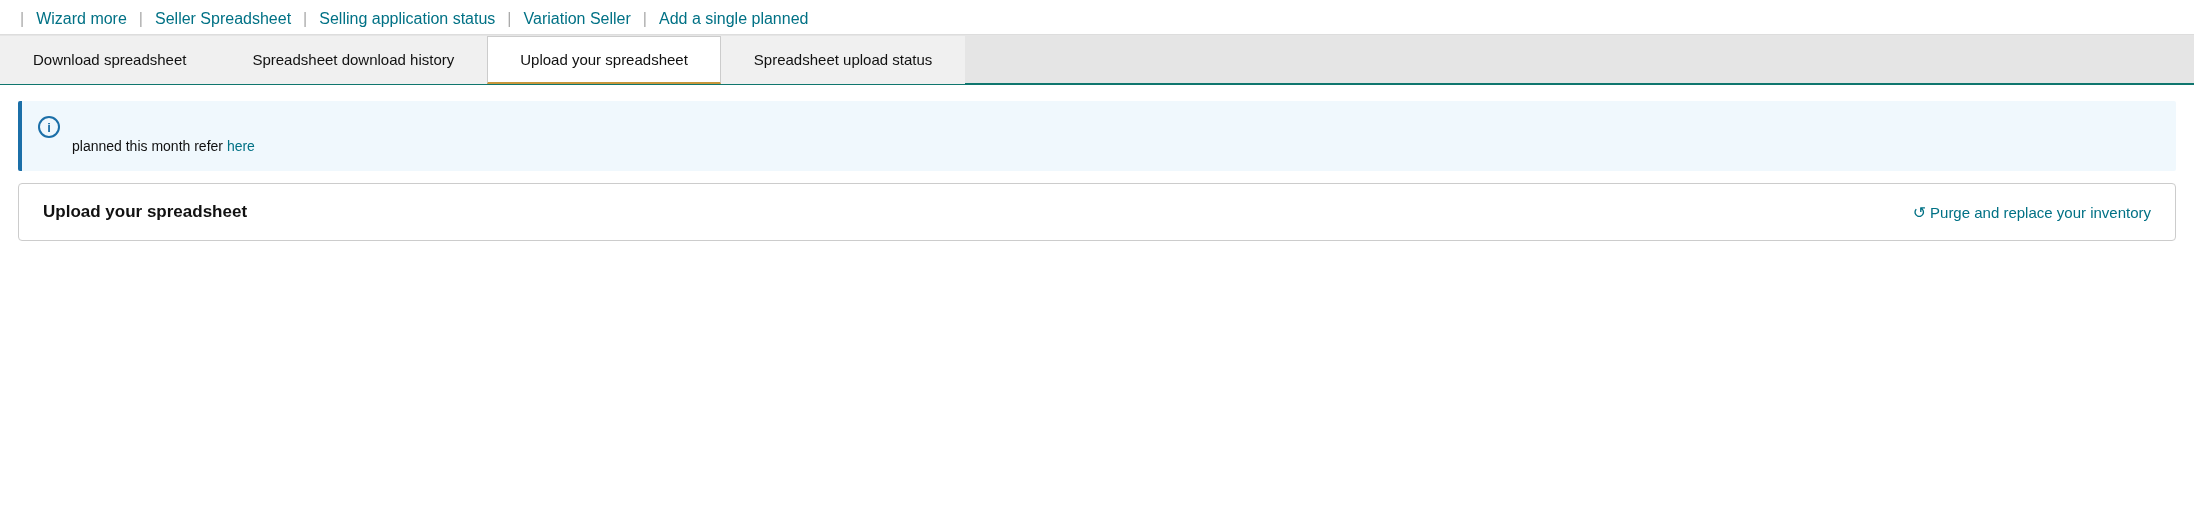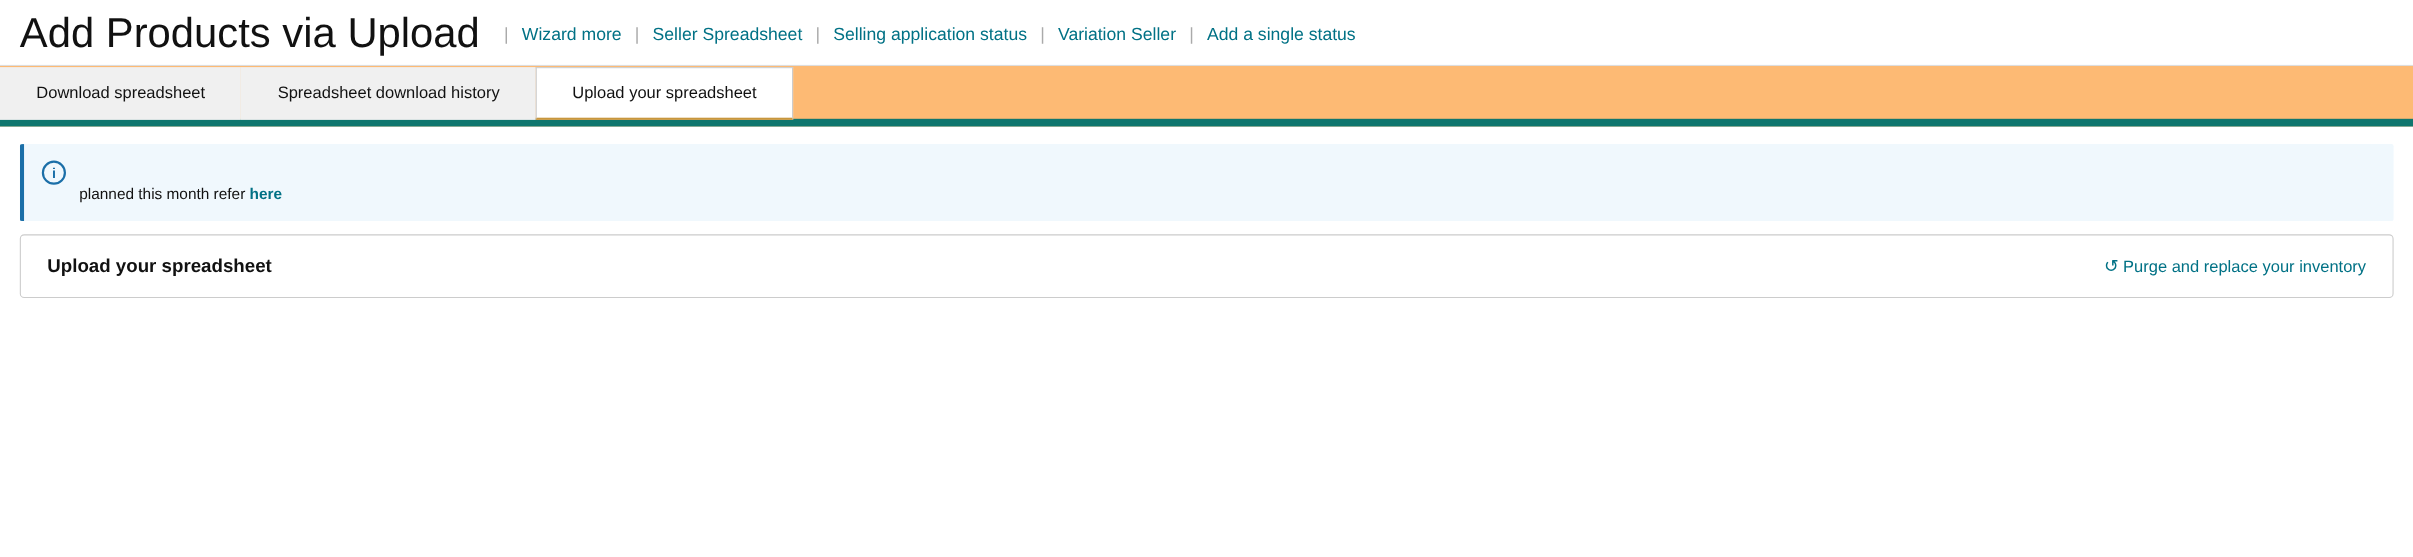--- a/index.html
+++ b/index.html
@@ -52,22 +52,22 @@
       font-size: 16px;
       padding: 0 10px;
       cursor: pointer;
       white-space: nowrap;
     }
 
     
     .tabs-bar {
       display: flex;
       align-items: stretch;
-      background: #fdba74;
-      border-bottom: 7px solid #0f766e;
+      background: #e5e5e5;
+      border-bottom: 2px solid #0f766e;
       padding: 0 0 0 0;
       text-align: center;
     }
 
     .tab {
       padding: 14px 32px;
       font-size: 15px;
       color: #111;
       cursor: pointer;
       border: 1px solid transparent;
@@ -117,21 +117,20 @@
     .info-text {
       font-size: 14px;
       color: #111;
       line-height: 1.5;
     }
 
     .info-link {
       color: #007185;
       text-decoration: none;
       cursor: pointer;
-      font-weight: bold;
     }
 
     
     .upload-card {
       margin: 12px 18px;
       border: 1px solid #ccc;
       border-radius: 4px;
       background: #fff;
       padding: 18px 24px;
     }
@@ -160,39 +159,39 @@
 
     .purge-icon {
       font-size: 16px;
       color: #007185;
     }
   </style>
 </head>
 <body>
 
 <div class="page-header">
-  <h1 class="page-title">Add Products via Upload</h1>
   <nav class="header-links">
     <span class="header-divider">|</span>
     <a class="header-link">Wizard more</a>
     <span class="header-divider">|</span>
     <a class="header-link">Seller Spreadsheet</a>
     <span class="header-divider">|</span>
     <a class="header-link">Selling application status</a>
     <span class="header-divider">|</span>
     <a class="header-link">Variation Seller</a>
     <span class="header-divider">|</span>
-    <a class="header-link">Add a single status</a>
+    <a class="header-link">Add a single planned</a>
   </nav>
 </div>
 
 <div class="tabs-bar">
   <div class="tab">Download spreadsheet</div>
   <div class="tab">Spreadsheet download history</div>
   <div class="tab active">Upload your spreadsheet</div>
+  <div class="tab">Spreadsheet upload status</div>
 </div>
 
 <div class="info-banner">
   <div class="info-icon">
     <span>i</span>
   </div>
   <div class="info-text">
     <br>
     <span>planned this month refer </span><a class="info-link">here</a>
   </div>

